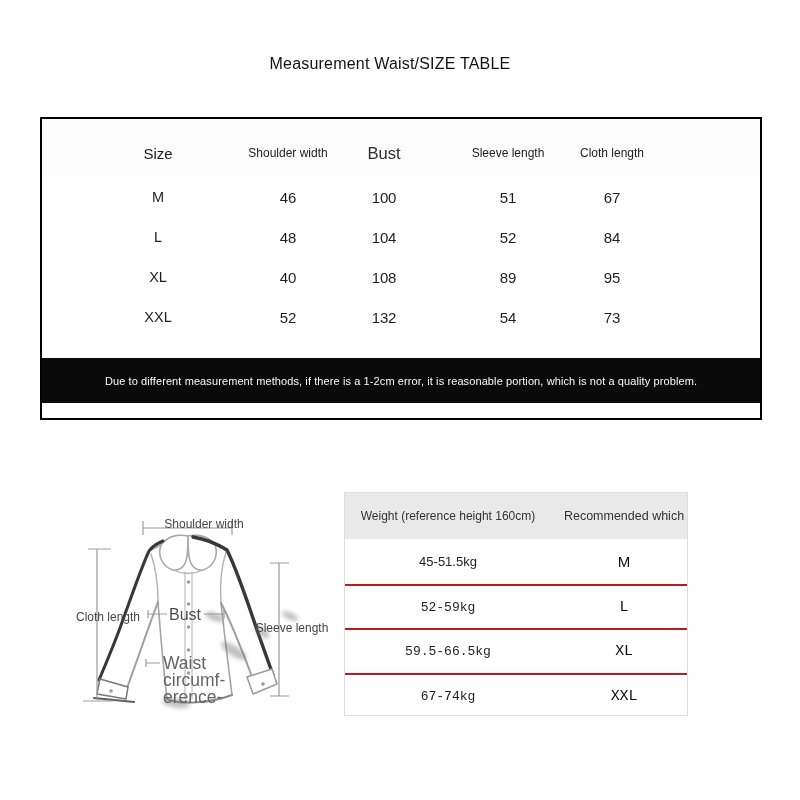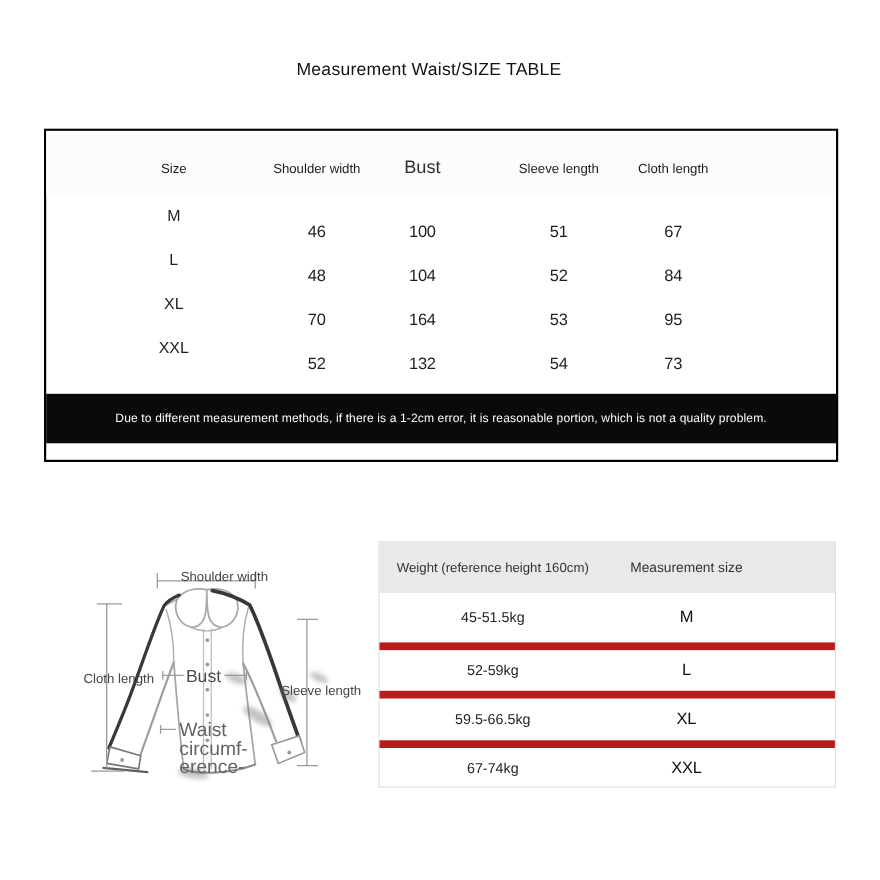--- a/index.html
+++ b/index.html
@@ -18,39 +18,39 @@
     border:2px solid #000;background:#fff;
   }
   .st-header{position:relative;height:58px;background:#fcfcfc;}
   .st-row{position:relative;height:40px;}
   .st-cell{
     position:absolute;top:50%;transform:translate(-50%,-50%);
     white-space:nowrap;color:#1f1f1f;
   }
   .st-header .st-cell{top:58%;}
   .c1{left:116px}.c2{left:246px}.c3{left:342px}.c4{left:466px}.c5{left:570px}
-  .h-size{font-size:12px;color:#1a1a1a;}
+  .h-size{font-size:15px;color:#1a1a1a;}
   .h-bust{font-size:16.5px;color:#2e2e2e;}
   .h-small{font-size:12px;color:#1d1d1d;}
   .v-size{font-size:14.5px;}
-  .v-num{font-size:15px;letter-spacing:-.2px;margin-top:14px;}
+  .v-num{font-size:15px;letter-spacing:-.2px;}
   .st-note{
     position:absolute;left:0;right:0;top:239px;height:45px;
     background:#0a0a0a;color:#fafafa;
     display:flex;align-items:center;justify-content:center;
     font-size:11px;letter-spacing:.1px;
   }
   
   .weight-table{
-    position:absolute;left:344px;top:492px;width:416px;height:224px;
+    position:absolute;left:344px;top:492px;width:344px;height:224px;
     border:1px solid #dedede;background:#fff;box-sizing:border-box;
   }
   .wt-header{position:relative;height:46px;background:#e9e9e9;}
   .wt-row{position:relative;height:44.5px;box-sizing:border-box;}
-  .wt-row + .wt-row{border-top:7px solid #b91c1c;}
+  .wt-row + .wt-row{border-top:2px solid #b91c1c;font-family:Liberation Mono, monospace;}
   .wt-cell{
     position:absolute;top:50%;transform:translate(-50%,-50%);white-space:nowrap;
   }
   .wc1{left:103px}.wc2{left:279px}
   .wt-header .wt-cell{color:#333;}
   .wh1{font-size:12px;}
   .wh2{font-size:12.5px;}
   .w-weight{font-size:13px;color:#242424;}
   .w-size{font-size:15px;color:#101010;font-weight:500;letter-spacing:-.2px;}
   
@@ -82,23 +82,23 @@
   </div>
   <div class="st-row">
     <span class="st-cell c1 v-size">L</span>
     <span class="st-cell c2 v-num">48</span>
     <span class="st-cell c3 v-num">104</span>
     <span class="st-cell c4 v-num">52</span>
     <span class="st-cell c5 v-num">84</span>
   </div>
   <div class="st-row">
     <span class="st-cell c1 v-size">XL</span>
-    <span class="st-cell c2 v-num">70</span>
-    <span class="st-cell c3 v-num">164</span>
-    <span class="st-cell c4 v-num">53</span>
+    <span class="st-cell c2 v-num">40</span>
+    <span class="st-cell c3 v-num">108</span>
+    <span class="st-cell c4 v-num">89</span>
     <span class="st-cell c5 v-num">95</span>
   </div>
   <div class="st-row">
     <span class="st-cell c1 v-size">XXL</span>
     <span class="st-cell c2 v-num">52</span>
     <span class="st-cell c3 v-num">132</span>
     <span class="st-cell c4 v-num">54</span>
     <span class="st-cell c5 v-num">73</span>
   </div>
   <div class="st-note">
@@ -169,21 +169,21 @@
   <text class="lab-bust" x="185" y="620" text-anchor="middle">Bust</text>
   <text class="lab-small" x="292" y="632" text-anchor="middle">Sleeve length</text>
   <text class="lab-waist" x="163" y="669">Waist</text>
   <text class="lab-waist" x="163" y="686">circumf-</text>
   <text class="lab-waist" x="163" y="703">erence-</text>
 </svg>
 
 <div class="weight-table">
   <div class="wt-header">
     <span class="wt-cell wc1 wh1">Weight (reference height 160cm)</span>
-    <span class="wt-cell wc2 wh2">Measurement size</span>
+    <span class="wt-cell wc2 wh2">Recommended which</span>
   </div>
   <div class="wt-row">
     <span class="wt-cell wc1 w-weight">45-51.5kg</span>
     <span class="wt-cell wc2 w-size">M</span>
   </div>
   <div class="wt-row">
     <span class="wt-cell wc1 w-weight">52-59kg</span>
     <span class="wt-cell wc2 w-size">L</span>
   </div>
   <div class="wt-row">

